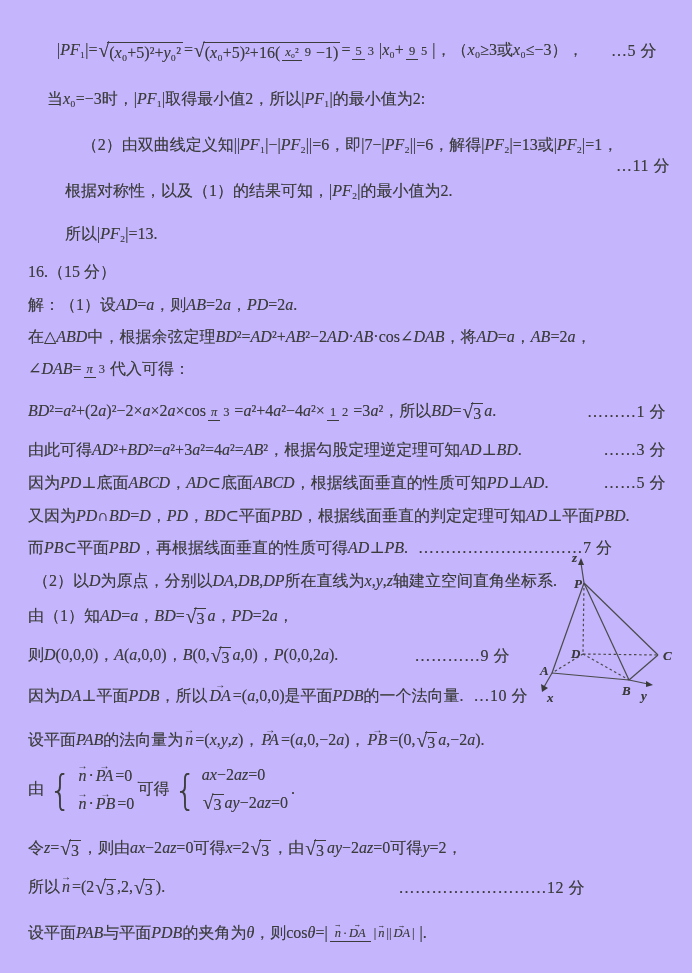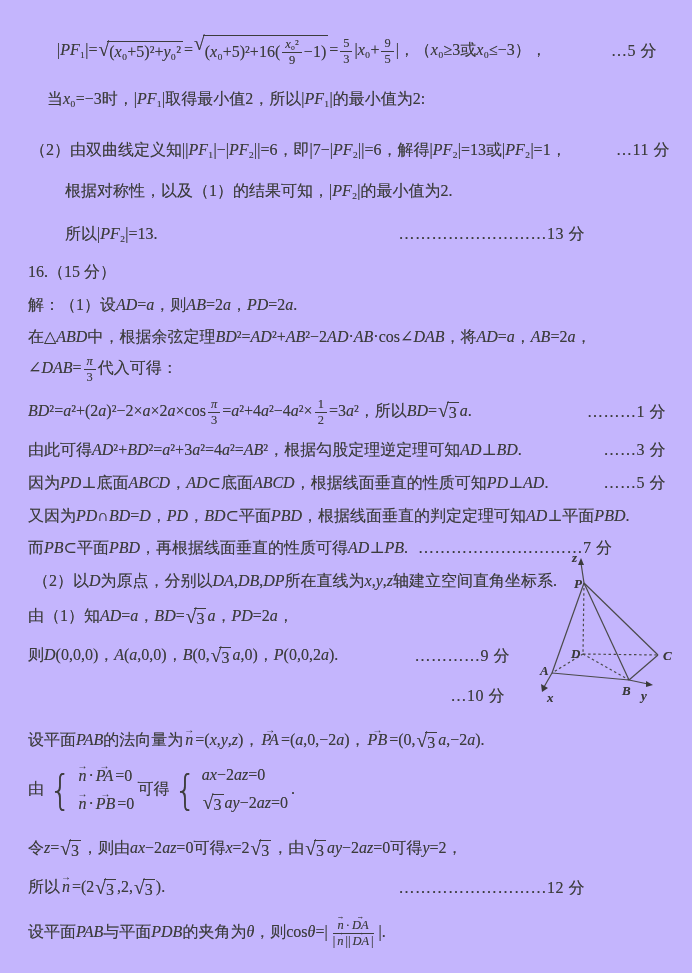--- a/index.html
+++ b/index.html
@@ -9,21 +9,21 @@
     font-family:"Liberation Serif","DejaVu Serif",serif;
     font-size:16px;overflow:hidden;
     text-shadow:0 0 0.6px rgba(70,70,70,.55);
   }
   .line{position:absolute;display:flex;align-items:center;height:26px;}
   .line .t{white-space:nowrap;}
   .score{margin-left:auto;white-space:nowrap;padding-left:10px;letter-spacing:.5px;}
   .score:empty{display:none;}
   i{font-style:italic;}
   
-  .frac{display:inline-flex;flex-direction:column;align-items:center;vertical-align:middle;
+  .frac{display:inline-flex;flex-direction:row;align-items:center;vertical-align:middle;
         font-size:.78em;line-height:1.2;margin:0 2px;}
   .frac .num{border-bottom:1px solid #3c3c3c;padding:0 3px;}
   .frac .den{padding:0 3px;}
   
   .sqrt{display:inline-flex;align-items:center;vertical-align:middle;margin:0 1px;}
   .sqrt .rad{font-size:1.22em;line-height:.8;margin-right:-2px;align-self:flex-start;transform:translateY(1px);}
   .sqrt .radicand{border-top:1.2px solid #3c3c3c;padding:1px 2px 0 2px;display:inline-flex;align-items:center;white-space:nowrap;}
   
   .vec{position:relative;display:inline-block;margin:0 2px;}
   .vec::before{content:"\2192";position:absolute;top:-.72em;left:50%;transform:translateX(-50%);font-size:.62em;}
@@ -57,31 +57,30 @@
           <span class="den">3</span>
         </span>|<i>x</i>₀+<span class="frac">
           <span class="num">9</span>
           <span class="den">5</span>
         </span>|，（<i>x</i>₀≥3或<i>x</i>₀≤−3），</span>
     <span class="score">…5 分</span>
   </div>
   <div class="line" style="left:47px;top:86px;width:540px;">
     <span class="t">当<i>x</i>₀=−3时，|<i>PF</i>₁|取得最小值2，所以|<i>PF</i>₁|的最小值为2:</span>
   </div>
-  <div class="line" style="left:30px;top:135px;width:640px;height:30px;">
+  <div class="line" style="left:30px;top:135px;width:640px;height:30px;flex-direction:column;">
     <span class="t">（2）由双曲线定义知||<i>PF</i>₁|−|<i>PF</i>₂||=6，即|7−|<i>PF</i>₂||=6，解得|<i>PF</i>₂|=13或|<i>PF</i>₂|=1，</span>
     <span class="score">…11 分</span>
   </div>
   <div class="line" style="left:65px;top:178px;">
     <span class="t">根据对称性，以及（1）的结果可知，|<i>PF</i>₂|的最小值为2.</span>
 
   </div>
   <div class="line" style="left:65px;top:221px;width:520px;">
     <span class="t">所以|<i>PF</i>₂|=13.</span>
-    <span class="score">………………………13 分</span>
   </div>
   <div class="line" style="left:28px;top:259px;">
     <span class="t">16.（15 分）</span>
 
   </div>
   <div class="line" style="left:28px;top:292px;">
     <span class="t">解：（1）设<i>AD</i>=<i>a</i>，则<i>AB</i>=2<i>a</i>，<i>PD</i>=2<i>a</i>.</span>
 
   </div>
   <div class="line" style="left:28px;top:324px;">
@@ -136,20 +135,21 @@
 
   </div>
   <div class="line" style="left:28px;top:641px;width:482px;height:30px;">
     <span class="t">则<i>D</i>(0,0,0)，<i>A</i>(<i>a</i>,0,0)，<i>B</i>(0,<span class="sqrt">
           <span class="rad">√</span>
           <span class="radicand">3</span>
         </span><i>a</i>,0)，<i>P</i>(0,0,2<i>a</i>).</span>
     <span class="score">…………9 分</span>
   </div>
   <div class="line" style="left:28px;top:683px;width:477px;">
+    <span class="t">因为<i>DA</i>⊥平面<i>PDB</i>，所以<span class="vec"><i>DA</i></span>=(<i>a</i>,0,0)是平面<i>PDB</i>的一个法向量.</span>
     <span class="score">…10 分</span>
   </div>
   <div class="line" style="left:28px;top:726px;height:30px;">
     <span class="t">设平面<i>PAB</i>的法向量为<span class="vec"><i>n</i></span>=(<i>x</i>,<i>y</i>,<i>z</i>)，<span class="vec"><i>PA</i></span>=(<i>a</i>,0,−2<i>a</i>)，<span class="vec"><i>PB</i></span>=(0,<span class="sqrt">
           <span class="rad">√</span>
           <span class="radicand">3</span>
         </span><i>a</i>,−2<i>a</i>).</span>
 
   </div>
   <div class="line" style="left:28px;top:758px;height:64px;">

